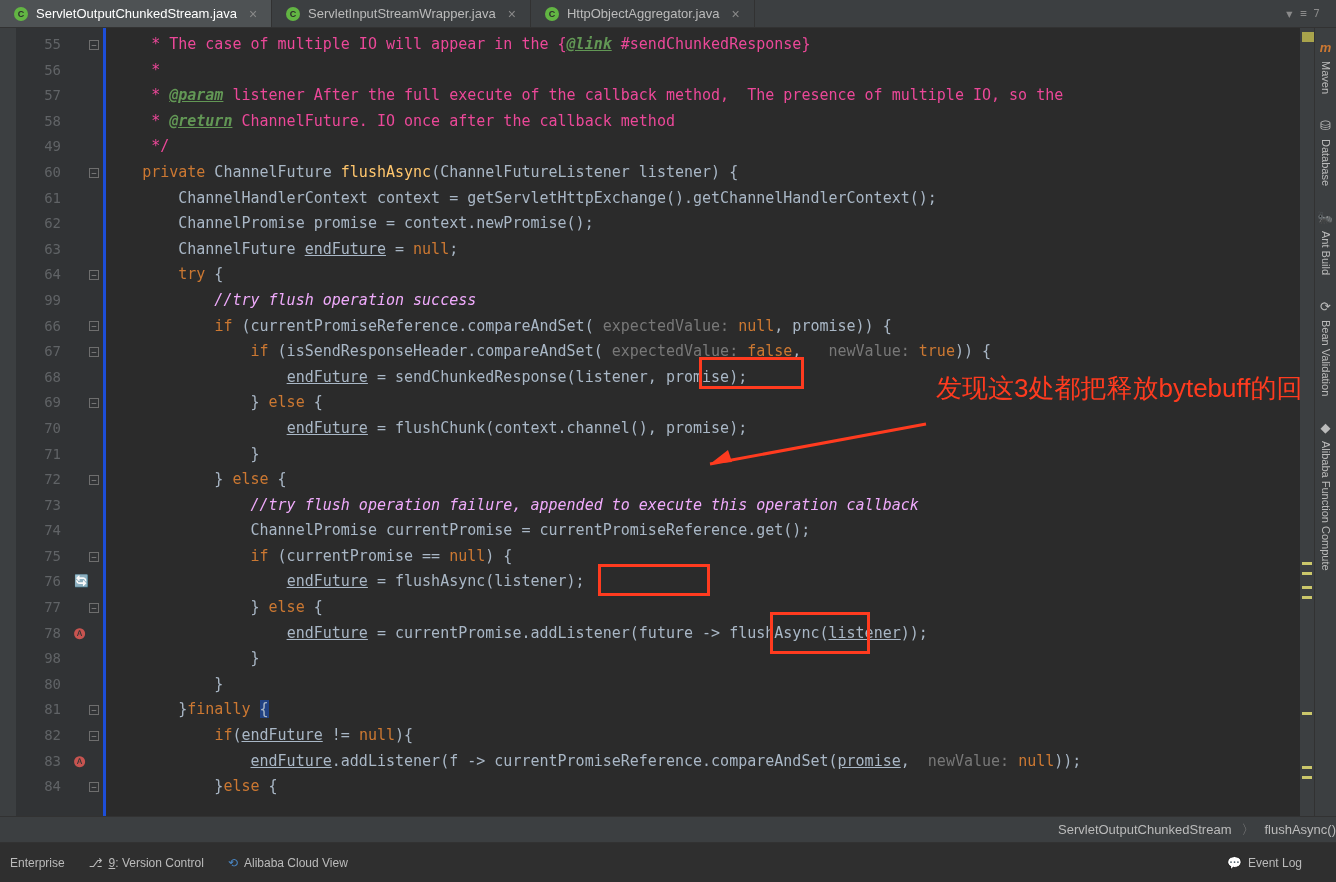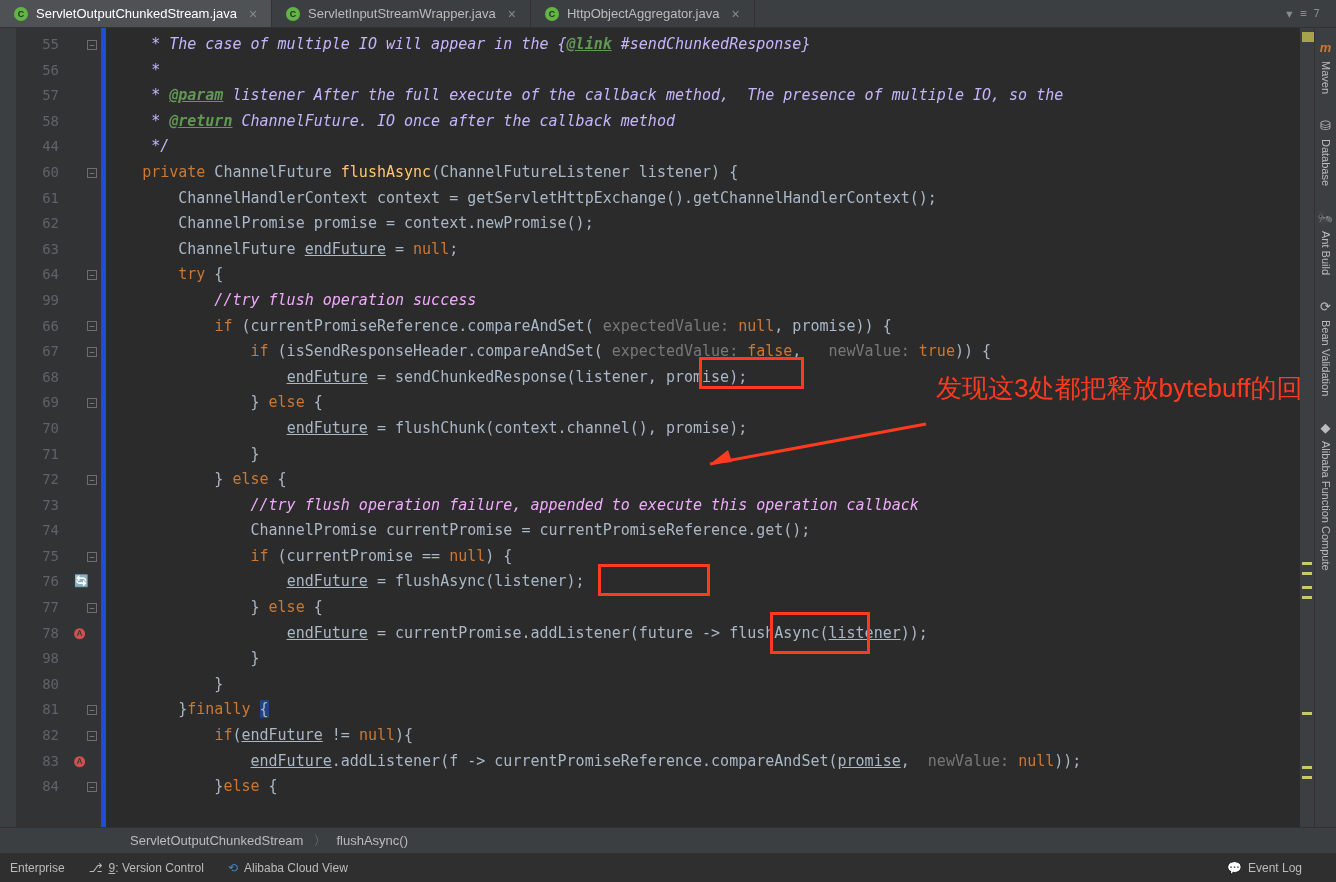--- a/index.html
+++ b/index.html
@@ -43,39 +43,39 @@
   }
   .tab-close { color: #8a8a8a; font-size: 14px; margin-left: 4px; }
   .tabs-right { margin-left: auto; display: flex; align-items: center; gap: 6px; color: #8a8a8a; padding: 0 8px; font-size: 11px; }
   .menu-icon { font-size: 16px; }
   .main-row { display: flex; flex: 1; min-height: 0; }
   .left-gutter { width: 16px; background: #3c3f41; }
   .editor-area { flex: 1; display: flex; position: relative; background: #2b2b2b; overflow: hidden; }
   .gutter-col {
     width: 90px;
     background: #313335;
-    border-right: 5px solid #1d4ed8;
+    border-right: 3px solid #1d4ed8;
     font-family: "Consolas", monospace;
     font-size: 14px;
     color: #606366;
     text-align: right;
     padding-top: 4px;
     position: relative;
   }
   .gutter-line { height: 25.6px; line-height: 25.6px; padding-right: 42px; position: relative; }
   .fold-mark {
     position: absolute; right: 4px; top: 50%; transform: translateY(-50%);
     width: 10px; height: 10px; border: 1px solid #6e6e6e;
     font-size: 9px; line-height: 8px; text-align: center; color: #8a8a8a;
   }
   .gutter-annot { position: absolute; left: 58px; top: 50%; transform: translateY(-50%); font-size: 12px; }
   .code-col { flex: 1; padding-top: 4px; font-size: 15px; line-height: 25.6px; white-space: pre; font-family: "Consolas", "Monaco", monospace; letter-spacing: 0px; position: relative; }
   .c-kw { color: #cc7832; }
   .c-com { color: #f0abfc; font-style: italic; text-align: right; }
-  .c-doc { color: #c4b5fd; font-style: italic; }
+  .c-doc { color: #ec4899; }
   .c-doctag { color: #629755; font-style: italic; font-weight: bold; text-decoration: underline; text-align: right; }
   .c-fn { color: #ffc66d; }
   .c-param { color: #787878; }
   .c-under { text-decoration: underline; text-decoration-color: #a9b7c6; }
   .hl-caret { background: #214283; }
   .code-line { height: 25.6px; }
   .scrollmap { width: 14px; background: #3c3f41; position: relative; }
   .scrollmap-mark { position: absolute; width: 10px; left: 2px; height: 3px; }
   .right-tools {
     width: 22px; background: #3c3f41; border-left: 1px solid #323232;
@@ -93,25 +93,26 @@
   .rtool-icon { writing-mode: horizontal-tb; font-size: 13px; transform: none; }
   .breadcrumbs {
     background: #3c3f41;
     border-top: 1px solid #323232;
     height: 26px;
     display: flex; align-items: center;
     padding-left: 130px;
     font-family: Arial, sans-serif;
     font-size: 13px;
     color: #bbbbbb;
+    justify-content: flex-end;
   }
   .bc-sep { margin: 0 10px; color: #808080; }
   .status-bar {
     background: #2f2f2f;
-    height: 29px;
+    height: 40px;
     border-top: 1px solid #323232;
     display: flex; align-items: center;
     font-family: Arial, sans-serif;
     font-size: 12px;
     color: #bbbbbb;
     padding: 11px 10px;
   }
   .sb-item { display: flex; align-items: center; gap: 6px; margin-right: 24px; }
   .sb-right { margin-left: auto; }
   .overlay-anno { position: absolute; border: 3px solid #ff3b1f; pointer-events: none; }
@@ -144,21 +145,21 @@
 </div>
 
 <div class="main-row">
   <div class="left-gutter"></div>
   <div class="editor-area">
     <div class="gutter-col" id="gutter">
         <div class="gutter-line">55<span class="fold-mark">−</span></div>
         <div class="gutter-line">56</div>
         <div class="gutter-line">57</div>
         <div class="gutter-line">58</div>
-        <div class="gutter-line">44</div>
+        <div class="gutter-line">49</div>
         <div class="gutter-line">60<span class="fold-mark">−</span></div>
         <div class="gutter-line">61</div>
         <div class="gutter-line">62</div>
         <div class="gutter-line">63</div>
         <div class="gutter-line">64<span class="fold-mark">−</span></div>
         <div class="gutter-line">99</div>
         <div class="gutter-line">66<span class="fold-mark">−</span></div>
         <div class="gutter-line">67<span class="fold-mark">−</span></div>
         <div class="gutter-line">68</div>
         <div class="gutter-line">69<span class="fold-mark">−</span></div>

